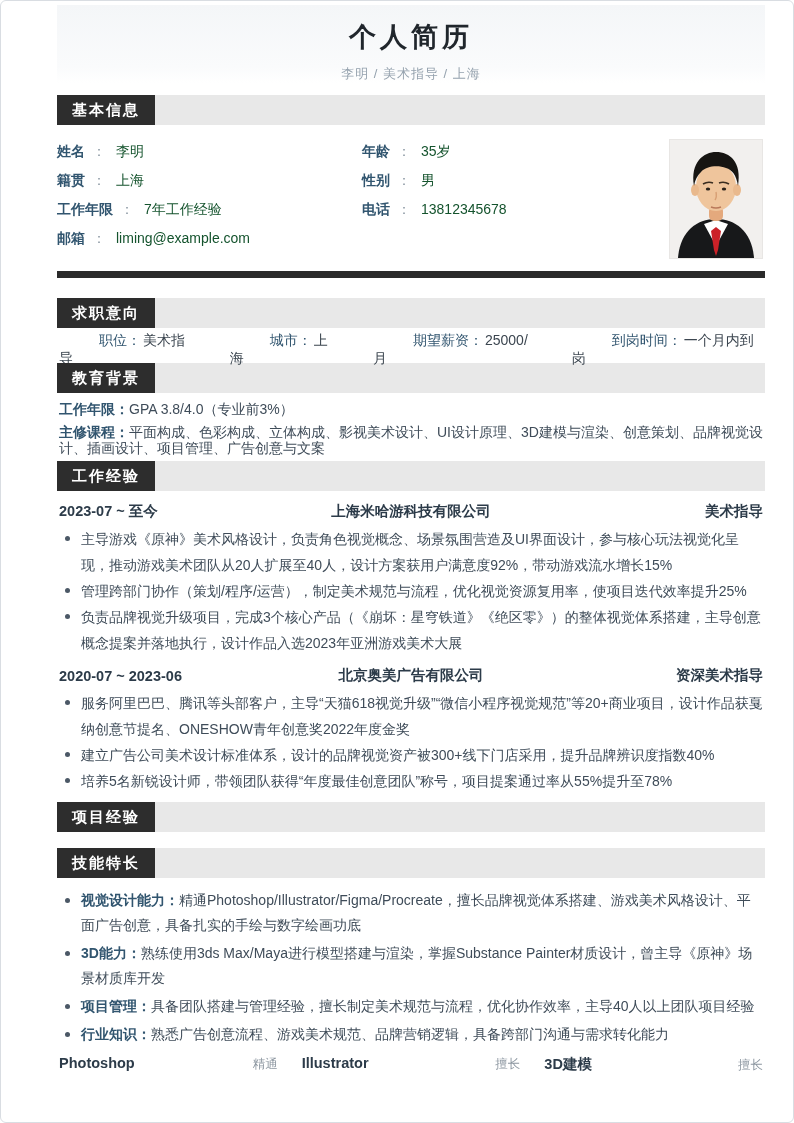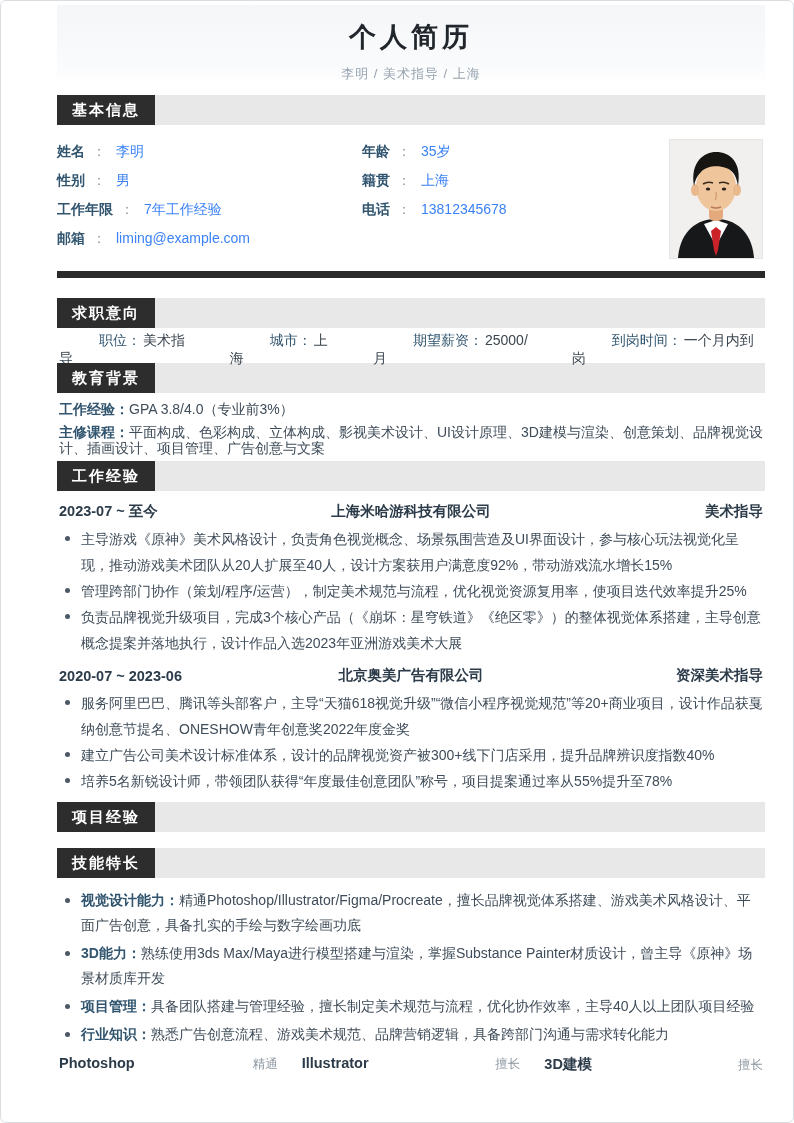--- a/index.html
+++ b/index.html
@@ -38,21 +38,21 @@
   
   .info-wrap { position:relative; margin:12px 28px 0; min-height:120px; }
   .info-grid {
     width:620px;
     display:grid; grid-template-columns:305px 315px;
     grid-auto-rows:29px; align-items:center;
     font-size:14px;
   }
   .f-label { font-weight:bold; color:#31556f; }
   .f-colon { color:#8e9aa5; margin:0 10px 0 7px; }
-  .f-value { color:#3b82f6; }
+  .f-value { color:#14532d; }
   .photo {
     position:absolute; top:2px; right:2px;
     width:94px; height:120px;
     border:1px solid #e8e6e4; background:#f2f0ee;
     overflow:hidden;
   }
   .divider { margin:14px 28px 0; height:7px; background:#2a2a2a; }
   
   .intent { margin:12px 30px 0; height:19px; font-size:14px; display:flex; gap:34px; align-items:center; }
   .intent .i-label { color:#31556f;margin-left:40px; }
@@ -98,22 +98,22 @@
   </div>
 
   <div class="secbar mt12">
     <div class="tag">基本信息</div>
   </div>
 
   <div class="info-wrap">
     <div class="info-grid">
       <div><span class="f-label">姓名</span><span class="f-colon">：</span><span class="f-value">李明</span></div>
       <div><span class="f-label">年龄</span><span class="f-colon">：</span><span class="f-value">35岁</span></div>
+      <div><span class="f-label">籍贯</span><span class="f-colon">：</span><span class="f-value">上海</span></div>
       <div><span class="f-label">性别</span><span class="f-colon">：</span><span class="f-value">男</span></div>
-      <div><span class="f-label">籍贯</span><span class="f-colon">：</span><span class="f-value">上海</span></div>
       <div><span class="f-label">工作年限</span><span class="f-colon">：</span><span class="f-value">7年工作经验</span></div>
       <div><span class="f-label">电话</span><span class="f-colon">：</span><span class="f-value">13812345678</span></div>
       <div><span class="f-label">邮箱</span><span class="f-colon">：</span><span class="f-value">liming@example.com</span></div>
       <div></div>
     </div>
 
     <div class="photo">
       <svg width="92" height="118" viewBox="0 0 92 118">
         <rect x="0" y="0" width="92" height="118" fill="#f2f0ee"></rect>
 
@@ -152,21 +152,21 @@
     <span><span class="i-label">职位：</span><span class="i-value">美术指导</span></span>
     <span><span class="i-label">城市：</span><span class="i-value">上海</span></span>
     <span><span class="i-label">期望薪资：</span><span class="i-value">25000/月</span></span>
     <span><span class="i-label">到岗时间：</span><span class="i-value">一个月内到岗</span></span>
   </div>
 
   <div class="secbar mt4">
     <div class="tag">教育背景</div>
   </div>
   <div class="lead-line">
-    <span class="lead">工作经验：</span><span>GPA 3.8/4.0（专业前3%）</span>
+    <span class="lead">工作年限：</span><span>GPA 3.8/4.0（专业前3%）</span>
   </div>
   <div class="lead-line courses">
     <span class="lead">主修课程：</span><span>平面构成、色彩构成、立体构成、影视美术设计、UI设计原理、3D建模与渲染、创意策划、品牌视觉设计、插画设计、项目管理、广告创意与文案</span>
   </div>
 
   <div class="secbar mt5">
     <div class="tag">工作经验</div>
   </div>
 
   <div class="tri-head">

